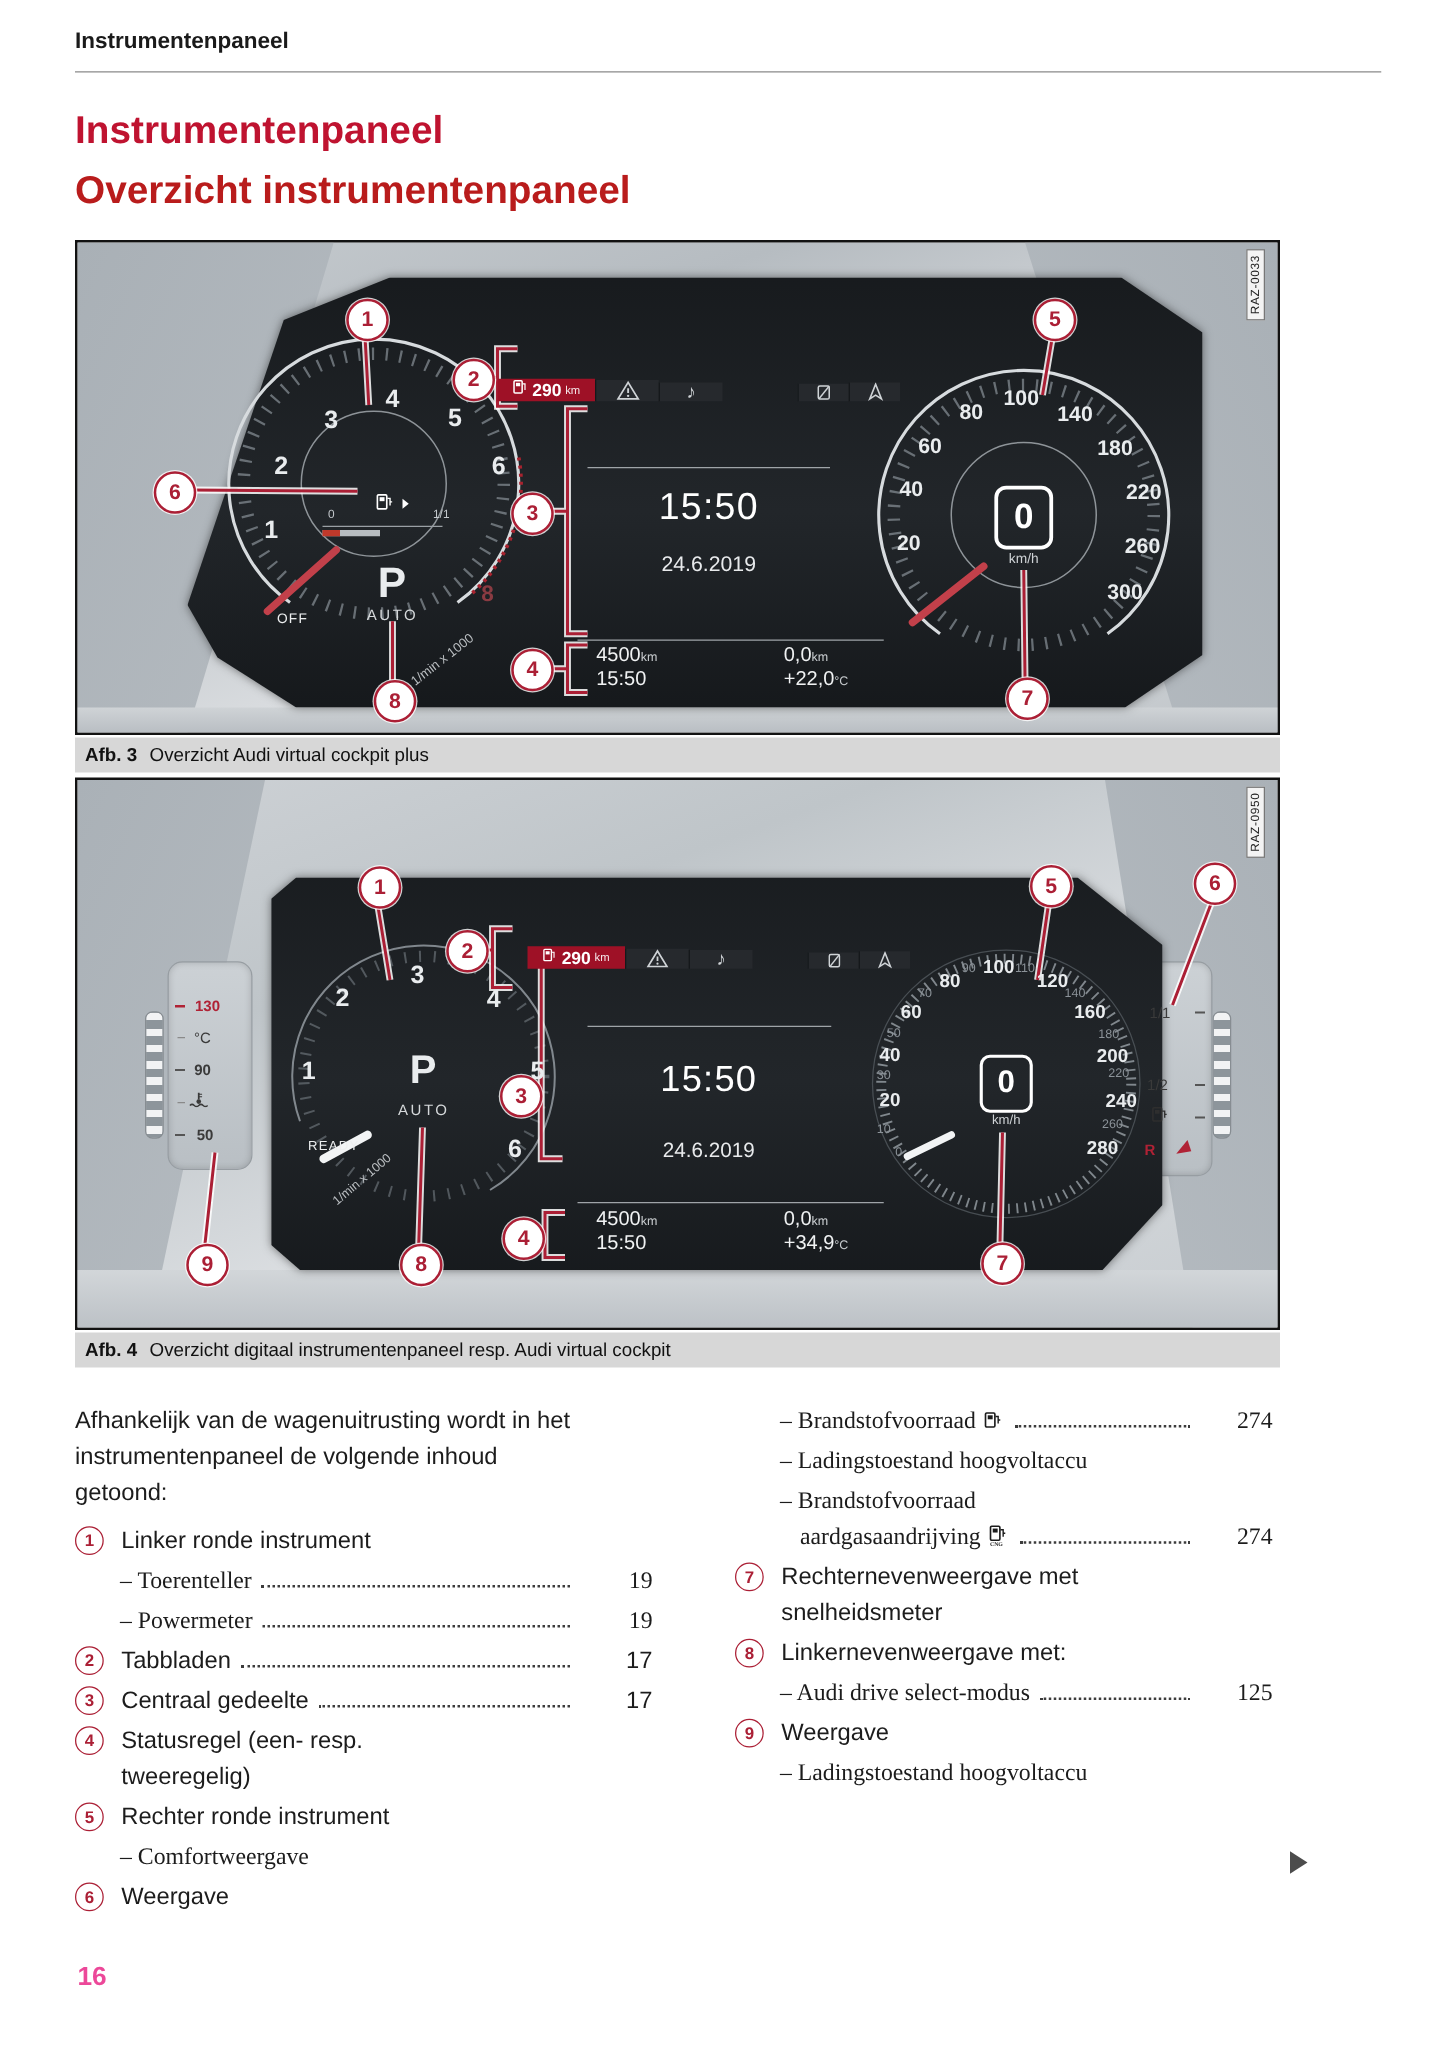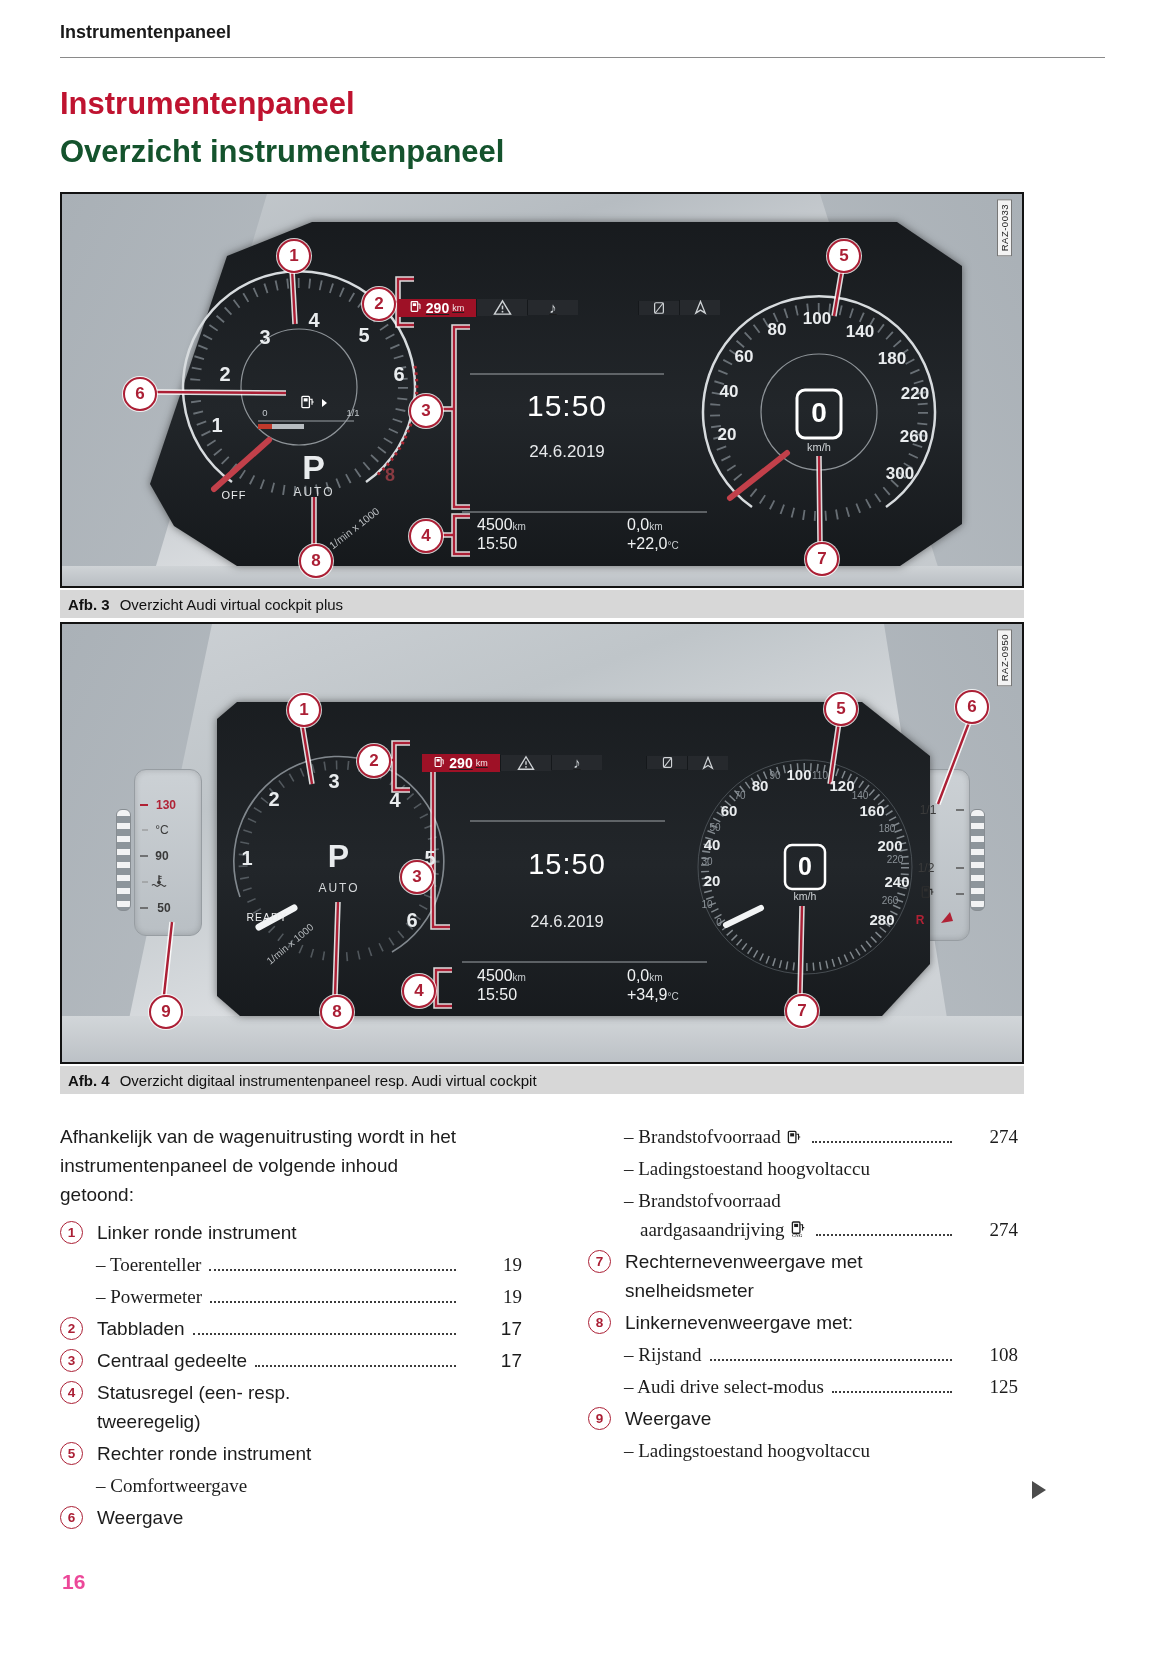--- a/index.html
+++ b/index.html
@@ -5,21 +5,21 @@
   html,body{margin:0;padding:0;background:#fff;}
   body{font-family:"Liberation Sans","DejaVu Sans",sans-serif;color:#1c1c1c;}
   #page{position:relative;width:1165px;height:1653px;background:#fff;overflow:hidden;}
   .abs{position:absolute;}
   .ctr{transform:translate(-50%,-50%);}
 
   
   .runhead{left:60px;top:22px;font-size:18px;font-weight:bold;color:#1a1a1a;}
   .runrule{left:60px;top:57px;width:1045px;height:1px;background:#8a8a8a;}
   .title-red{left:60px;top:86px;font-size:31px;font-weight:bold;color:#bf1330;}
-  .title-blk{left:60px;top:134px;font-size:31px;font-weight:bold;color:#14532d;}
+  .title-blk{left:60px;top:134px;font-size:31px;font-weight:bold;color:#b91c1c;}
   .pagenum{left:62px;top:1570px;font-size:21px;font-weight:bold;color:#ec4899;}
 
   
   .figwrap{left:60px;width:964px;}
   .fig-img{position:relative;border:2px solid #121212;overflow:hidden;
            background:linear-gradient(160deg,#c6cbcf 0%,#b6bcc1 28%,#d9dcdf 58%,#c1c6ca 100%);}
   .figcap{height:28px;background:#d7d7d7;display:flex;align-items:center;padding-left:8px;
           font-size:15px;color:#111;margin-top:2px;}
   .figcap b{margin-right:10px;}
   .wedge{position:absolute;top:0;bottom:0;left:0;right:0;}
@@ -42,21 +42,21 @@
   .offlbl{font-size:11px;color:#eceeef;font-weight:400;letter-spacing:1px;}
   .scale{font-size:10.5px;color:#b9bdc0;font-weight:400;white-space:nowrap;}
   .clock{font-size:30px;color:#fff;font-weight:400;letter-spacing:1px;}
   .datelbl{font-size:17px;color:#e8eaec;font-weight:400;}
   .speedval{font-size:28px;color:#fff;font-weight:600;}
   .kmh{font-size:11px;color:#cfd3d6;font-weight:400;}
   .inforow{position:absolute;color:#f0f2f3;font-size:16px;font-weight:400;white-space:nowrap;}
   .inforow .u{font-size:10px;color:#c9cdd0;}
 
   
-  .sbar{position:absolute;display:flex;height:27px;align-items:center;text-decoration:underline;}
+  .sbar{position:absolute;display:flex;height:27px;align-items:flex-end;}
   .sbar .badge{width:78px;background:#9e1126;display:flex;align-items:center;justify-content:center;gap:3px;color:#fff;}
   .sbar .badge .rng{font-size:14px;font-weight:bold;}
   .sbar .badge .u{font-size:9px;opacity:.9;}
   .sbar .tab{width:50px;background:#26292d;border-left:1px solid #15181b;display:flex;align-items:center;justify-content:center;color:#cfd3d6;}
   .sbar .gapseg{flex:1;background:#1f2327;border-left:1px solid #15181b;}
   .sbar .tab.r{width:40px;}
   .note{font-size:15px;line-height:1;}
 
   
   .callout{position:absolute;width:30px;height:30px;border:2.5px solid #ab1f35;border-radius:50%;
@@ -503,27 +503,20 @@
           </span>
       </div>
       <div class="li">
         <span class="cnum">8</span>
         <span class="body">
             <span class="it-text">Linkernevenweergave met:</span>
           </span>
       </div>
       <div class="li sub">
         <span class="body">
-            <span class="it-text">– Rijstand</span>
-            <span class="dots"></span>
-            <span class="pref">108</span>
-          </span>
-      </div>
-      <div class="li sub">
-        <span class="body">
             <span class="it-text">– Audi drive select-modus</span>
             <span class="dots"></span>
             <span class="pref">125</span>
           </span>
       </div>
       <div class="li">
         <span class="cnum">9</span>
         <span class="body">
             <span class="it-text">Weergave</span>
           </span>

